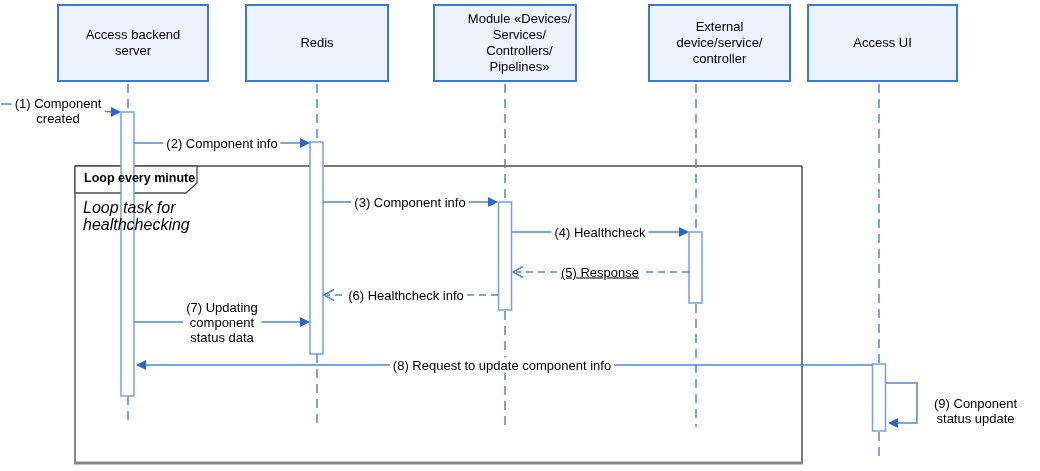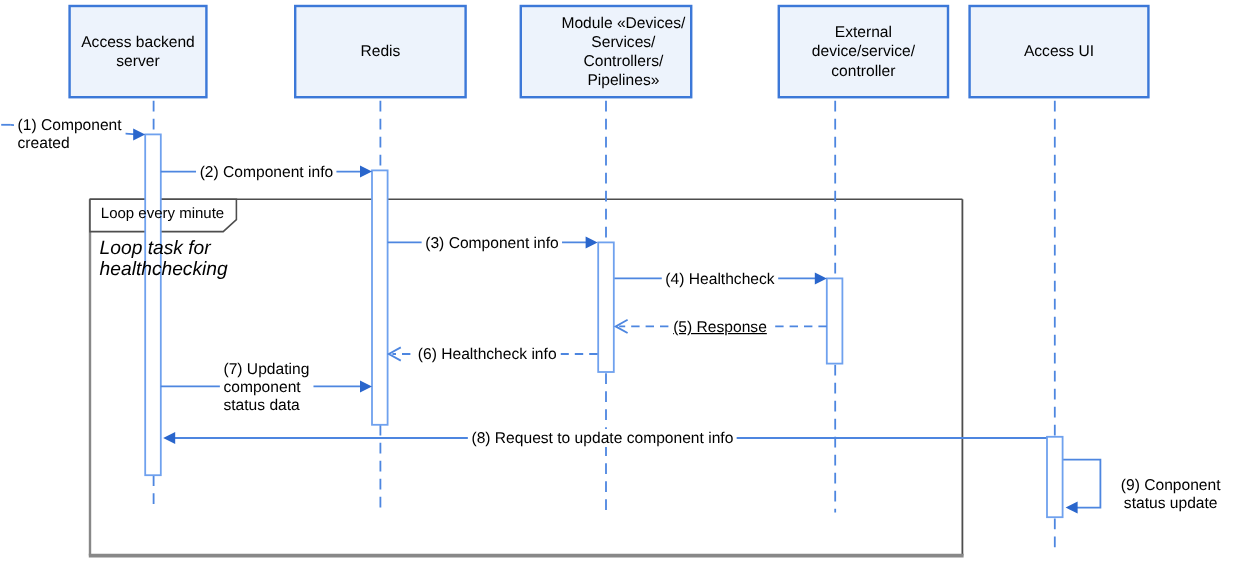--- a/index.html
+++ b/index.html
@@ -15,38 +15,39 @@
     position:absolute;
     top:4px;height:78px;
     background:#edf3fc;
     border:2px solid #3c78d8;
     box-sizing:border-box;
     display:flex;align-items:center;justify-content:center;
     text-align:center;
     font-size:13px;line-height:16px;
     white-space:pre-line;
   }
-  #p1{left:57px;width:116px;}
+  #p1{left:57px;width:152px;}
   #p2{left:245px;width:144px;justify-content:center;}
   #p3{left:433px;width:144px;padding-left:29px;}
   #p4{left:648px;width:143px;}
   #p5{left:807px;width:151px;}
   #svg-layer{position:absolute;left:0;top:0;z-index:2;}
   .msg-label{
     position:absolute;z-index:3;
     transform:translate(-50%,-50%);
     background:#ffffff;
     font-size:13px;line-height:15px;
+    text-align:center;
     white-space:pre-line;
     padding:0 3px;
   }
   .msg-label.left-align{transform:translate(0,-50%);text-align:center;}
   .loop-title{
     position:absolute;left:84px;top:171px;z-index:4;
-    font-size:12.5px;font-weight:normal;line-height:15px;
+    font-size:12.5px;font-weight:bold;line-height:15px;
   }
   .loop-note{
     position:absolute;left:83px;top:199px;z-index:3;
     font-size:16px;line-height:17px;
     white-space:pre-line;
     font-style:italic;
   }
 </style>
 </head>
 <body>

